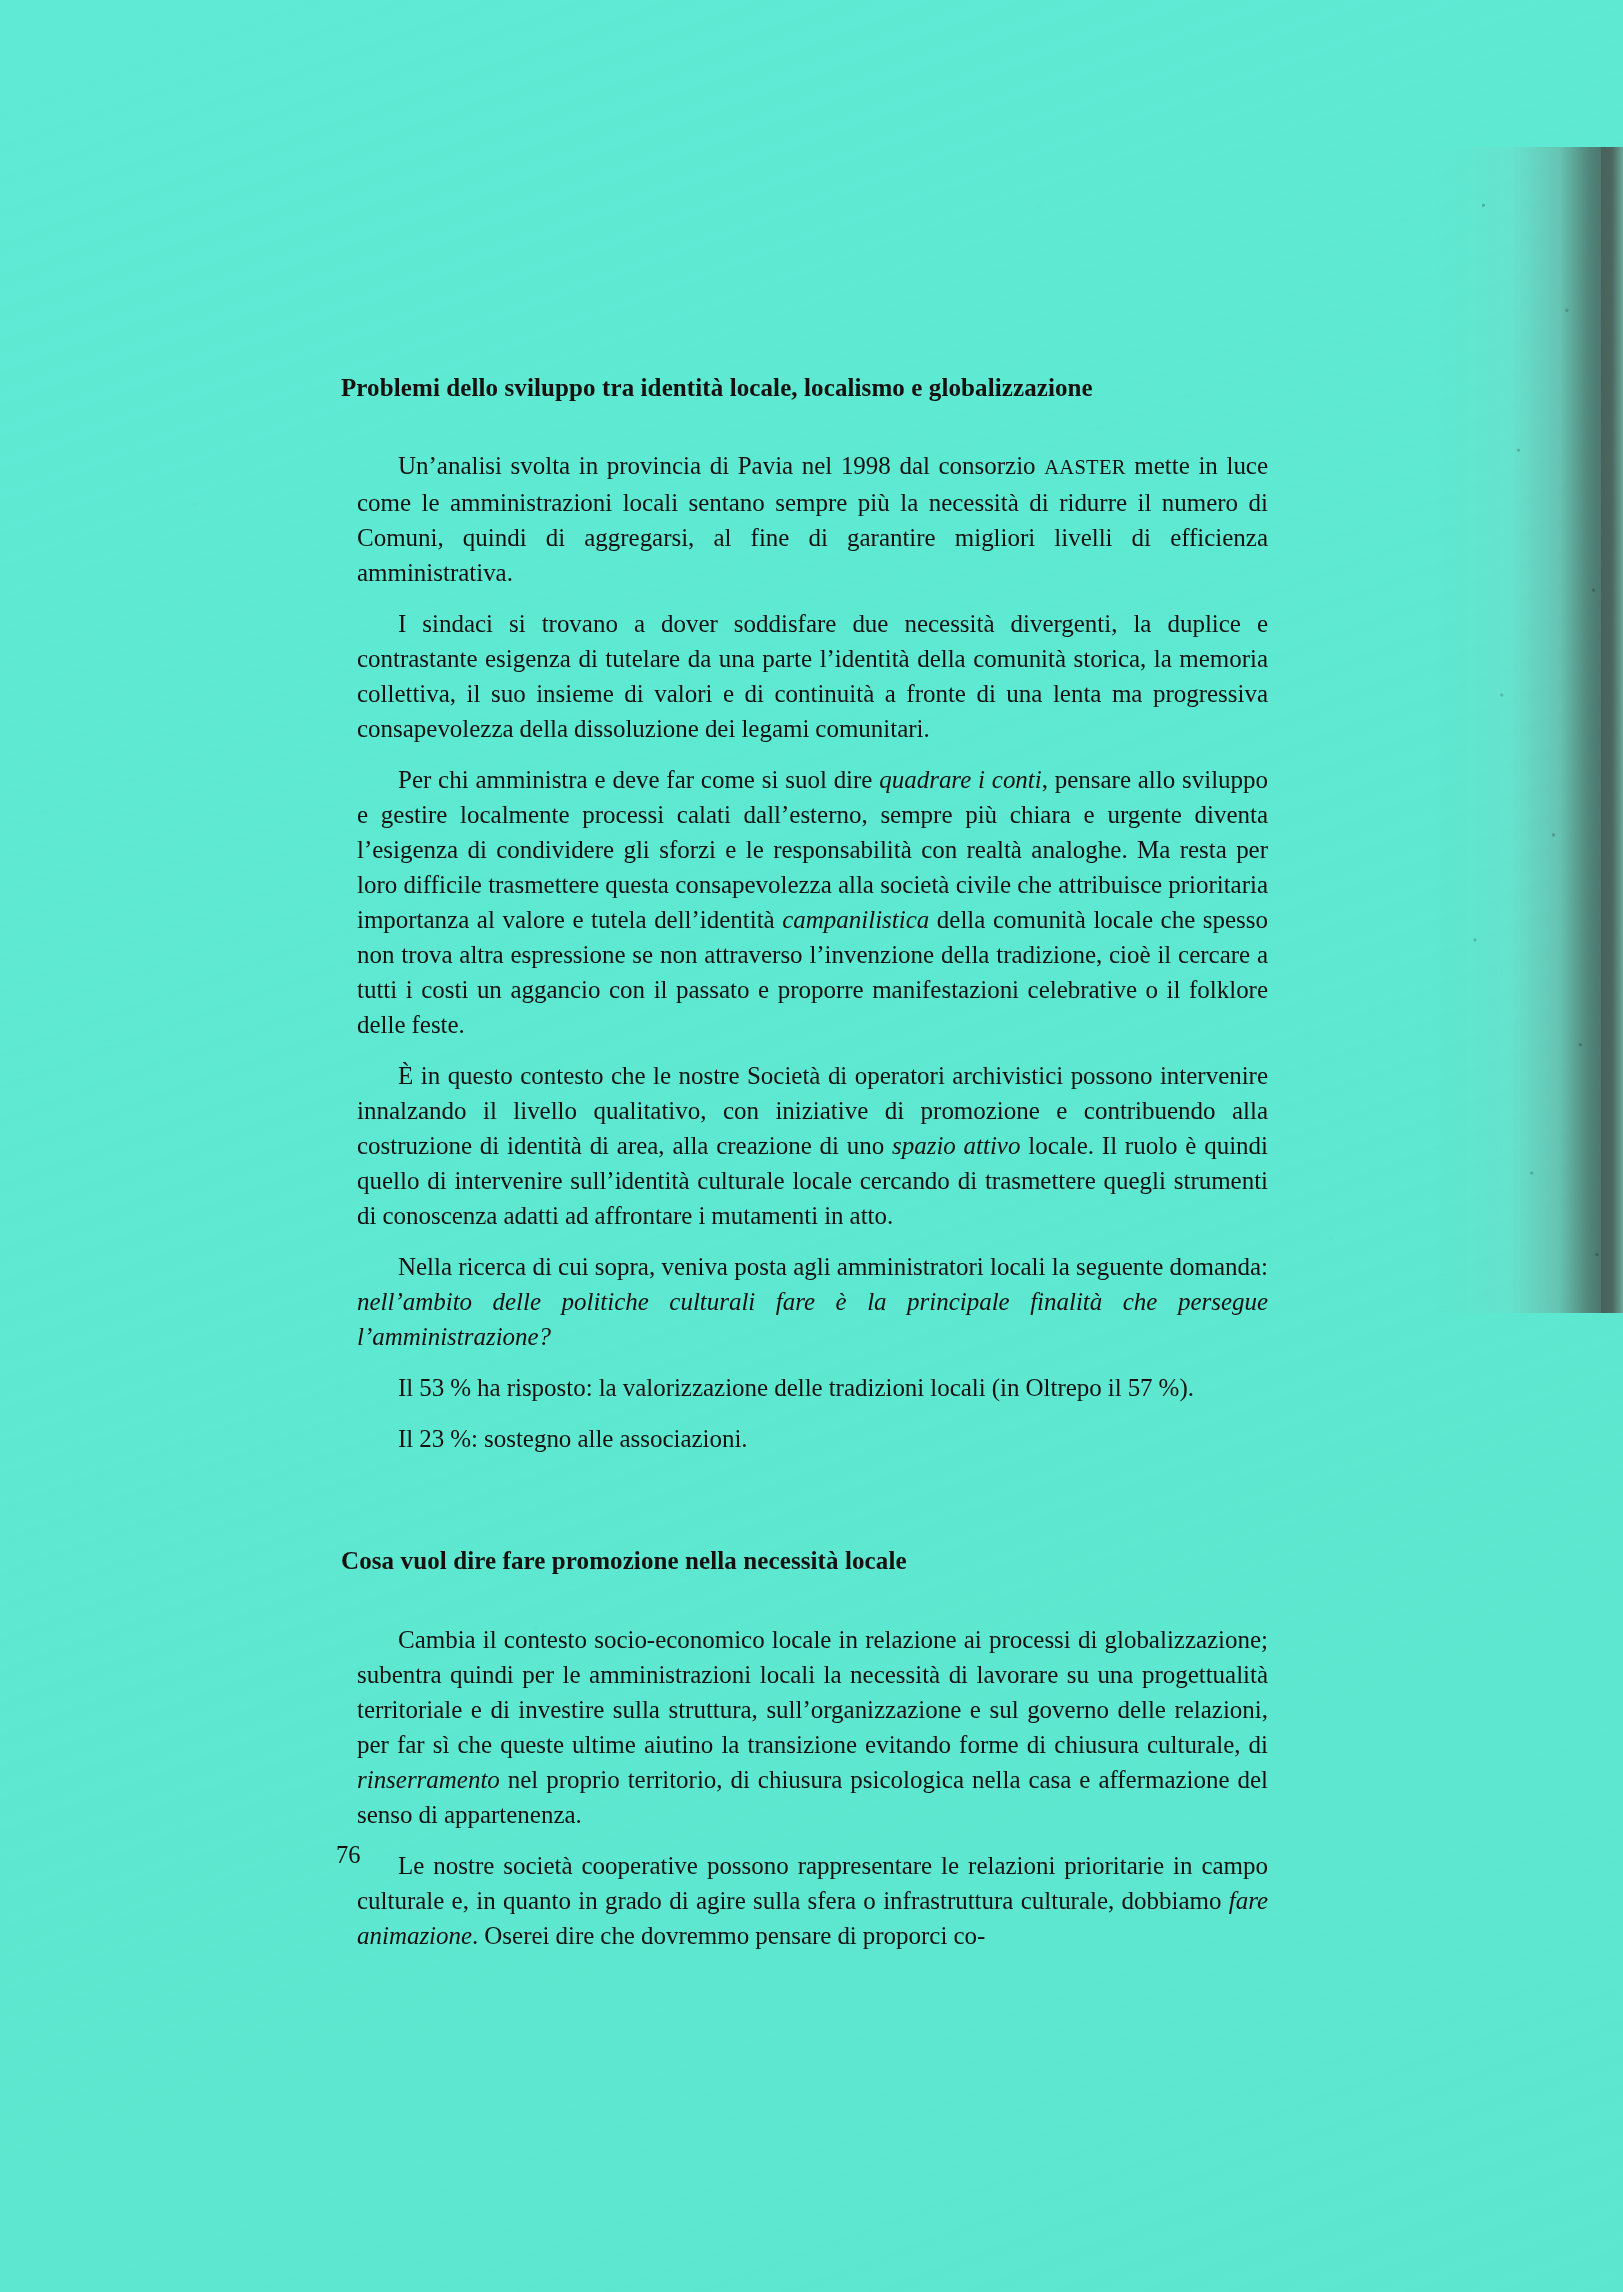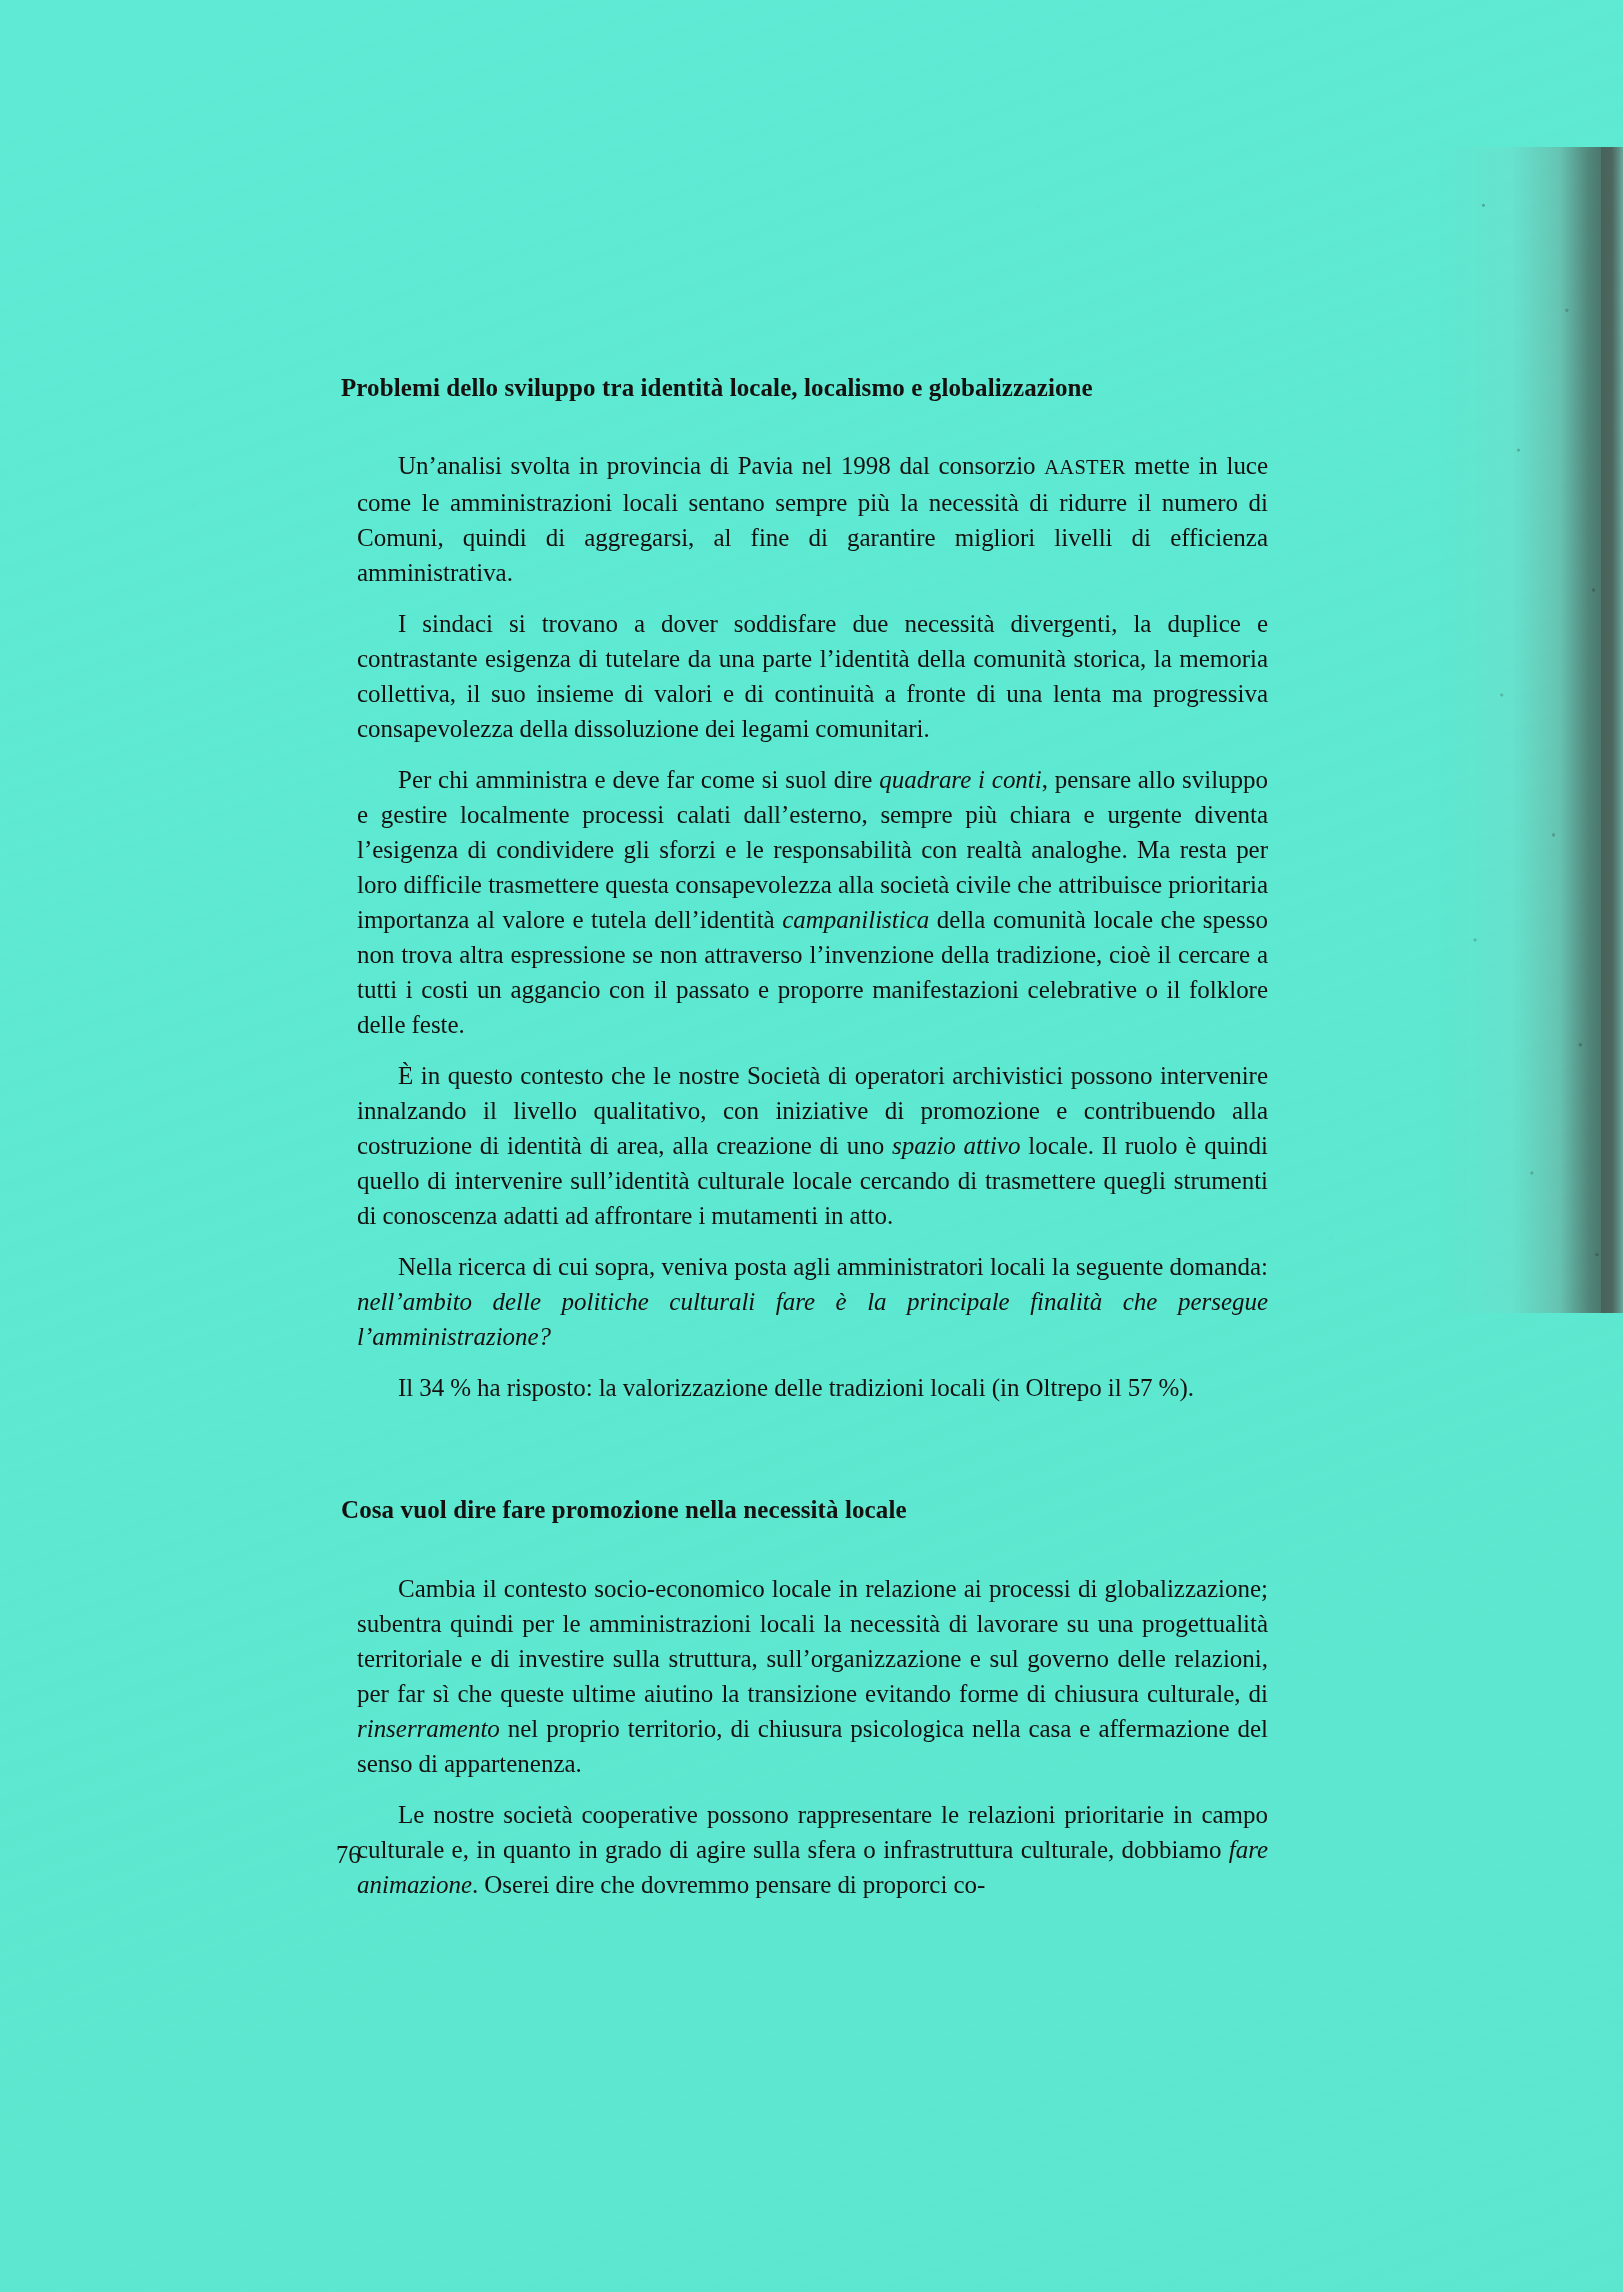--- a/index.html
+++ b/index.html
@@ -147,22 +147,23 @@
     <p class="body indent">Un’analisi svolta in provincia di Pavia nel 1998 dal consorzio <span class="smallcaps">AASTER</span> mette in luce come le amministrazioni locali sentano sempre più la necessità di ridurre il numero di Comuni, quindi di aggregarsi, al fine di garantire migliori livelli di efficienza amministrativa.</p>
 
     <p class="body indent">I sindaci si trovano a dover soddisfare due necessità divergenti, la duplice e contrastante esigenza di tutelare da una parte l’identità della comunità storica, la memoria collettiva, il suo insieme di valori e di continuità a fronte di una lenta ma progressiva consapevolezza della dissoluzione dei legami comunitari.</p>
 
     <p class="body indent">Per chi amministra e deve far come si suol dire <i>quadrare i conti</i>, pensare allo sviluppo e gestire localmente processi calati dall’esterno, sempre più chiara e urgente diventa l’esigenza di condividere gli sforzi e le responsabilità con realtà analoghe. Ma resta per loro difficile trasmettere questa consapevolezza alla società civile che attribuisce prioritaria importanza al valore e tutela dell’identità <i>campanilistica</i> della comunità locale che spesso non trova altra espressione se non attraverso l’invenzione della tradizione, cioè il cercare a tutti i costi un aggancio con il passato e proporre manifestazioni celebrative o il folklore delle feste.</p>
 
     <p class="body indent">È in questo contesto che le nostre Società di operatori archivistici possono intervenire innalzando il livello qualitativo, con iniziative di promozione e contribuendo alla costruzione di identità di area, alla creazione di uno <i>spazio attivo</i> locale. Il ruolo è quindi quello di intervenire sull’identità culturale locale cercando di trasmettere quegli strumenti di conoscenza adatti ad affrontare i mutamenti in atto.</p>
 
     <p class="body indent">Nella ricerca di cui sopra, veniva posta agli amministratori locali la seguente domanda: <i>nell’ambito delle politiche culturali fare è la principale finalità che persegue l’amministrazione?</i></p>
 
-    <p class="body indent">Il 34 % ha risposto: la valorizzazione delle tradizioni locali (in Oltrepo il 57 %).</p>
+    <p class="body indent">Il 53 % ha risposto: la valorizzazione delle tradizioni locali (in Oltrepo il 57 %).</p>
 
+    <p class="body indent">Il 23 %: sostegno alle associazioni.</p>
 
     <div class="heading-gap-before"></div>
 
     <h2 class="section-heading">Cosa vuol dire fare promozione nella necessità locale</h2>
 
     <div class="heading-gap-after"></div>
 
     <p class="body indent">Cambia il contesto socio-economico locale in relazione ai processi di globalizzazione; subentra quindi per le amministrazioni locali la necessità di lavorare su una progettualità territoriale e di investire sulla struttura, sull’organizzazione e sul governo delle relazioni, per far sì che queste ultime aiutino la transizione evitando forme di chiusura culturale, di <i>rinserramento</i> nel proprio territorio, di chiusura psicologica nella casa e affermazione del senso di appartenenza.</p>
 
     <p class="body indent">Le nostre società cooperative possono rappresentare le relazioni prioritarie in campo culturale e, in quanto in grado di agire sulla sfera o infrastruttura culturale, dobbiamo <i>fare animazione</i>. Oserei dire che dovremmo pensare di proporci co-</p>

